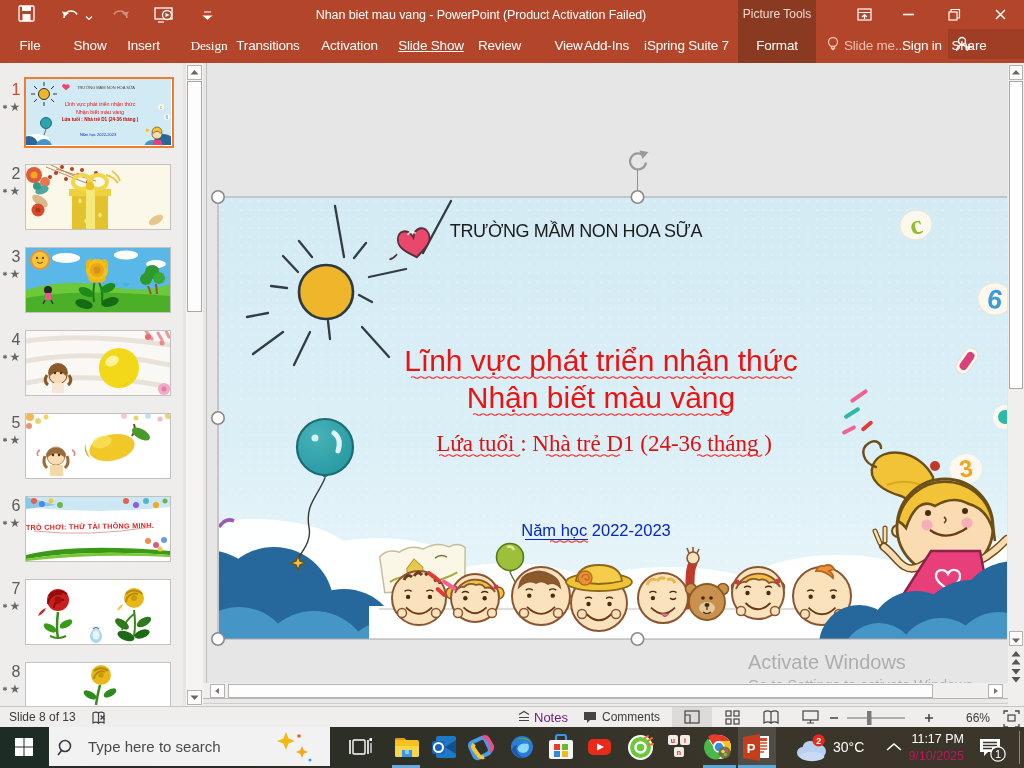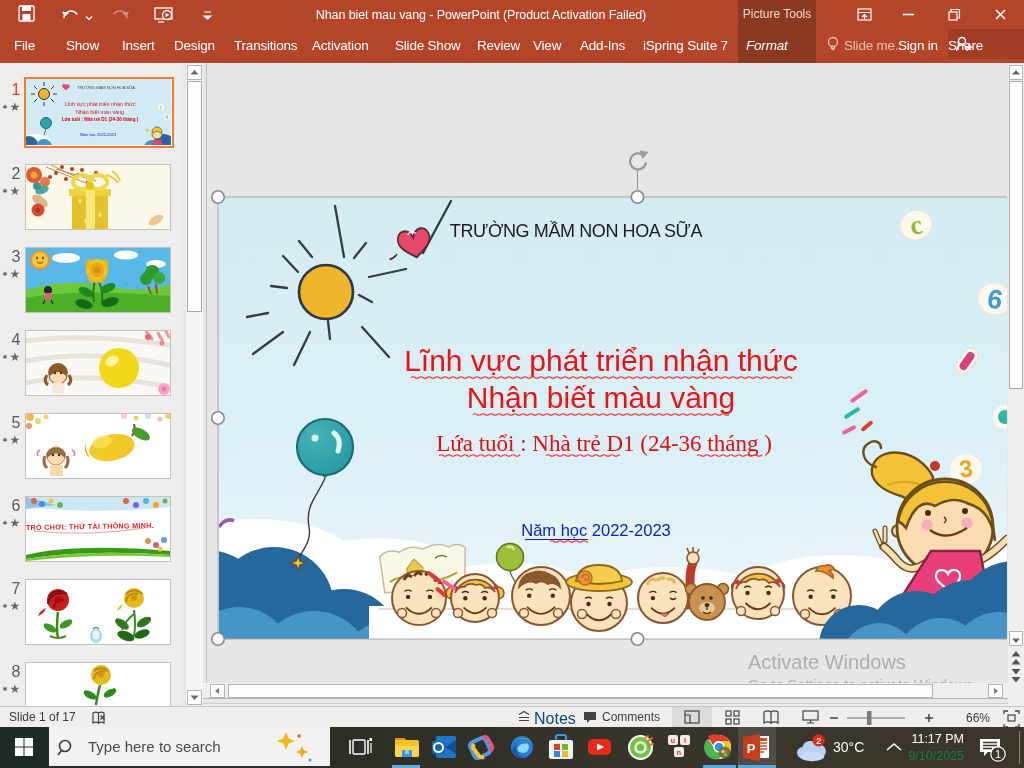--- a/index.html
+++ b/index.html
@@ -3,21 +3,21 @@
 <meta charset="utf-8">
 <style>
   html,body{margin:0;padding:0;}
   body{width:1024px;height:768px;overflow:hidden;font-family:"Liberation Sans",sans-serif;position:relative;background:#e6e6e6;}
   .abs{position:absolute;}
   
   #titlebar{left:0;top:0;width:1024px;height:29px;background:#b2452a;}
   #tabrow{left:0;top:29px;width:1024px;height:34px;background:#b2452a;}
   #ctxblock{left:738px;top:0;width:78px;height:63px;background:#8a3a20;}
   .ttl{color:#fff;font-size:12.5px;line-height:31px;letter-spacing:-0.1px;}
-  .tab{position:absolute;top:29px;height:34px;line-height:33px;color:#fff;font-size:13.5px;letter-spacing:-0.2px;white-space:nowrap;}
+  .tab{position:absolute;top:29px;height:34px;line-height:33px;color:#fff;font-size:13.5px;letter-spacing:-0.2px;text-align:center;white-space:nowrap;}
   
   #workspace{left:0;top:63px;width:1024px;height:643px;background:#e6e6e6;}
   #thumbpanel{left:0;top:0;width:183px;height:643px;background:#eeedec;}
   
   #statusbar{left:0;top:706px;width:1024px;height:21px;background:#efeeed;border-top:1px solid #c6c5c3;box-sizing:border-box;color:#3b3b3b;font-size:13px;}
   
   #taskbar{left:0;top:727px;width:1024px;height:41px;background:linear-gradient(90deg,#222c24 0%,#2d2f26 35%,#3a352b 70%,#3b352a 100%);}
 </style>
 </head>
 <body>
@@ -54,29 +54,29 @@
     <path d="M53 14.5h11" stroke-width="1.6"></path>
     <rect x="99" y="12" width="8" height="8"></rect>
       <path d="M101 12v-2.5h8.5V18H107"></path>
     <path d="M146 10l9 9M155 10l-9 9" stroke-width="1.5"></path>
   </g>
 </svg>
 
 <div class="tab" style="left:14px;width:32px;">File</div>
 <div class="tab" style="left:66px;width:48px;">Show</div>
 <div class="tab" style="left:122px;width:43px;">Insert</div>
-<div class="tab" style="left:174px;width:50px;">Design</div>
+<div class="tab" style="left:184px;width:50px;font-family:Liberation Serif, serif;">Design</div>
 <div class="tab" style="left:234px;width:68px;">Transitions</div>
 <div class="tab" style="left:312px;width:75px;">Activation</div>
-<div class="tab" style="left:395px;width:72px;">Slide Show</div>
+<div class="tab" style="left:395px;width:72px;text-decoration:underline;">Slide Show</div>
 <div class="tab" style="left:477px;width:45px;">Review</div>
-<div class="tab" style="left:533px;width:37px;">View</div>
+<div class="tab" style="left:550px;width:37px;">View</div>
 <div class="tab" style="left:580px;width:53px;">Add-Ins</div>
 <div class="tab" style="left:643px;width:87px;">iSpring Suite 7</div>
-<div class="tab" style="left:746px;width:62px;font-style:italic;">Format</div>
+<div class="tab" style="left:746px;width:62px;">Format</div>
 <div class="abs" style="left:948px;top:29px;width:76px;height:30px;background:rgba(0,0,0,0.10);"></div>
 <div class="tab" style="left:844px;width:50px;color:#eebfae;">Slide me...</div>
 <div class="tab" style="left:898px;width:48px;">Sign in</div>
 <div class="tab" style="left:948px;width:42px;">Share</div>
 <svg class="abs" style="left:822px;top:33px;width:22px;height:22px;" viewBox="0 0 22 22">
   <g stroke="#eebfae" stroke-width="1.3" fill="none">
       <circle cx="11" cy="9" r="4.5"></circle>
       <path d="M9.5 13.5v2h3v-2M10 16.5h2"></path>
     </g>
 </svg>
@@ -616,28 +616,28 @@
 <div class="abs" style="left:1009px;top:81px;width:14px;height:308px;background:#fdfdfd;border:1px solid #a9a7a5;box-sizing:border-box;"></div>
 <div class="abs" style="left:1009px;top:631px;width:14px;height:15px;background:#fdfdfd;border:1px solid #b5b3b1;box-sizing:border-box;"></div>
 <svg class="abs" style="left:1008px;top:63px;width:16px;height:639px;" viewBox="0 0 16 639">
   <path d="M8 7l-4 4.5h8z" fill="#666"></path>
   <path d="M8 580l-4-4.5h8z" fill="#666"></path>
   <path d="M8 588l-4.5 5.5h9z M8 596l-4.5 5.5h9z" fill="#555"></path>
   <path d="M3.5 606h9l-4.5 5.5z M3.5 614h9l-4.5 5.5z" fill="#555"></path>
 </svg>
 
 <div id="statusbar" class="abs"></div>
-<div class="abs" style="left:9px;top:710px;font-size:12px;color:#3b3b3b;">Slide 1 of 17</div>
+<div class="abs" style="left:9px;top:710px;font-size:12px;color:#3b3b3b;">Slide 8 of 13</div>
 <svg class="abs" style="left:90px;top:709px;width:18px;height:18px;" viewBox="0 0 18 18">
   <g stroke="#444" fill="none" stroke-width="1.2">
     <path d="M3 4c2-1.2 4-1.2 5.5 0v10c-1.5-1.2-3.5-1.2-5.5 0zM8.5 4c1.5-1.2 3.5-1.2 5.5 0v10c-2-1.2-4-1.2-5.5 0z"></path>
     <path d="M10.5 6.5l4 4M14.5 6.5l-4 4" stroke-width="1.4"></path>
   </g>
 </svg>
-<div class="abs" style="left:534px;top:710px;font-size:16px;color:#0c4a6e;">Notes</div>
+<div class="abs" style="left:534px;top:710px;font-size:13px;color:#701a75;">Notes</div>
 <div class="abs" style="left:602px;top:710px;font-size:12px;color:#3b3b3b;">Comments</div>
 <svg class="abs" style="left:515px;top:708px;width:18px;height:18px;" viewBox="0 0 18 18">
   <g stroke="#444" fill="none" stroke-width="1.2">
       <path d="M4 6.5l5-3 5 3M4 9.5h10M4 12.5h10"></path>
     </g>
 </svg>
 <svg class="abs" style="left:581px;top:708px;width:18px;height:18px;" viewBox="0 0 18 18">
   <path d="M3 4h12v8H9l-3 3v-3H3z" fill="#444"></path>
 </svg>
 
@@ -783,20 +783,20 @@
 <div class="abs" style="left:738px;top:727px;width:38px;height:41px;background:#514c44;"></div>
 <div class="abs" style="left:738px;top:765px;width:38px;height:3px;background:#58a8dc;"></div>
 <div class="abs" style="left:392px;top:765px;width:28px;height:3px;background:#6aa9d8;"></div>
 <div class="abs" style="left:703px;top:765px;width:33px;height:3px;background:#58a8dc;"></div>
 
 <div class="abs" style="left:833px;top:739px;font-size:14px;color:#fff;">30°C</div>
 <svg class="abs" style="left:884px;top:740px;width:20px;height:14px;" viewBox="0 0 20 14">
     <path d="M3 10l7-6 7 6" stroke="#fff" stroke-width="1.6" fill="none"></path>
   </svg>
 <div class="abs" style="left:900px;top:732px;width:64px;text-align:right;font-size:12.5px;color:#fff;">11:17 PM</div>
-<div class="abs" style="left:900px;top:749px;width:64px;text-align:right;font-size:12.5px;color:#15803d;">9/10/2025</div>
+<div class="abs" style="left:900px;top:749px;width:64px;text-align:right;font-size:12.5px;color:#be185d;">9/10/2025</div>
 <svg class="abs" style="left:977px;top:737px;width:30px;height:26px;" viewBox="0 0 30 26">
   <path d="M3 2h20v13h-12l-4 4v-4H3z" fill="#fff"></path>
   <path d="M6 5.5h14M6 8.5h14M6 11.5h9" stroke="#3a352a" stroke-width="1.3"></path>
   <circle cx="21" cy="17" r="7.2" fill="#3a352a" stroke="#fff" stroke-width="1.2"></circle>
   <text x="21" y="21" font-size="11" fill="#fff" text-anchor="middle">1</text>
 </svg>
 <div class="abs" style="left:1019px;top:731px;width:1px;height:33px;background:#8a867c;"></div>
 
 </body></html>

